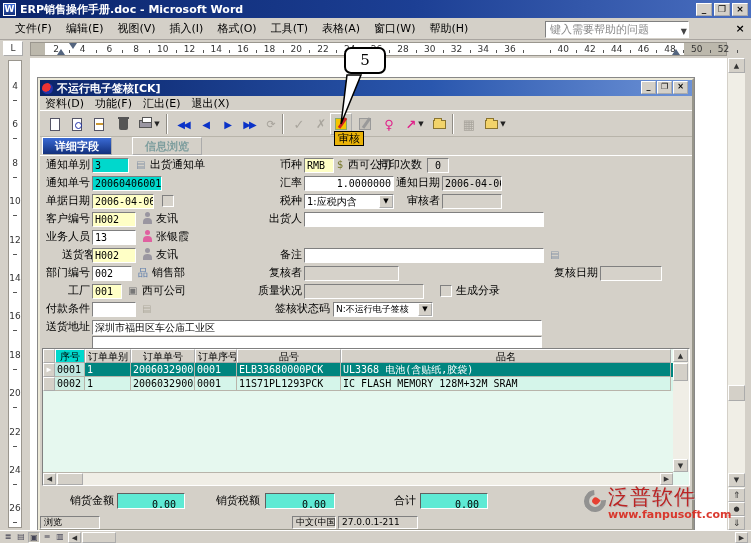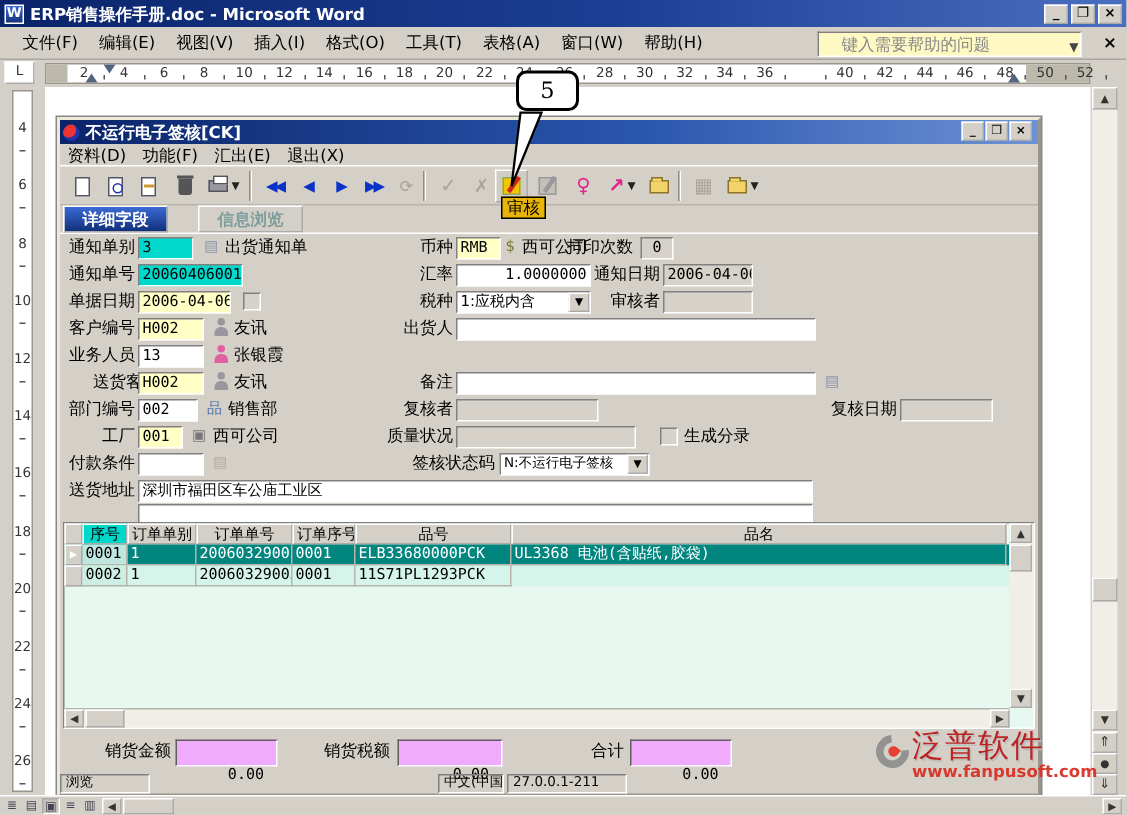--- a/index.html
+++ b/index.html
@@ -5,21 +5,21 @@
 *{margin:0;padding:0;box-sizing:border-box}
 html,body{width:751px;height:543px}
 body{position:relative;overflow:hidden;background:#d4d0c8;font-family:"DejaVu Sans",sans-serif;font-size:11px;color:#000}
 .abs{position:absolute}
 
 .wtitle{left:0;top:0;width:751px;height:18px;background:linear-gradient(90deg,#0a246a,#1c3f94 55%,#4a6fc0);display:flex;align-items:center;padding:0 3px;color:#fff;font-weight:bold}
 .wicon{width:13px;height:13px;background:linear-gradient(#3a6ad4,#16337e);border:1px solid #fff;color:#fff;font-size:9px;font-weight:bold;text-align:center;line-height:11px;margin-right:4px}
 .winbtn{width:16px;height:13px;background:#d4d0c8;border:1px outset #fff;font-size:9px;line-height:10px;text-align:center;color:#000;margin-left:2px;font-weight:bold}
 .wmenu{left:0;top:18px;width:751px;height:22px;background:#d4d0c8;border-bottom:1px solid #a9a5a0;display:flex;align-items:center;padding-left:8px}
 .wmenu .mi{padding:3px 7px}
-.helpbox{position:absolute;left:545px;top:3px;width:176px;height:17px;background:#fef9c3;border:1px solid;border-color:#808080 #fff #fff #808080;color:#8a8a8a;line-height:15px;padding-left:15px}
+.helpbox{position:absolute;left:545px;top:3px;width:144px;height:17px;background:#ffffff;border:1px solid;border-color:#808080 #fff #fff #808080;color:#8a8a8a;line-height:15px;padding-left:4px}
 .helpbox .dd{position:absolute;right:1px;top:2px;font-size:8px;color:#444}
 .menuclose{position:absolute;right:4px;top:4px;width:14px;height:14px;text-align:center;line-height:13px;font-weight:bold}
 
 .rulerrow{left:0;top:40px;width:751px;height:18px;background:#d4d0c8}
 .tabsel{position:absolute;left:3px;top:1px;width:20px;height:15px;background:#fff;border:1px outset #fff;font-size:9px;line-height:13px;text-align:center;color:#333}
 .hruler{position:absolute;left:30px;top:2px;width:697px;height:14px;background:#fff;border:1px solid #9a968e}
 .hruler .gz1{position:absolute;left:0;top:0;width:14px;height:100%;background:#bcb8ac}
 .hruler .gz2{position:absolute;left:653px;right:0;top:0;height:100%;background:#bcb8ac}
 .rnum{position:absolute;top:1px;transform:translateX(-50%);font-size:9px;color:#333}
 .rtick{position:absolute;bottom:2px;width:1px;height:3px;background:#555}
@@ -89,21 +89,21 @@
 .th .tc{background:#d4d0c8;border:1px outset #fff;text-align:center;font-family:"DejaVu Sans",sans-serif}
 .tc.ind{width:12px;padding:0;background:#d4d0c8;border:1px outset #fff;font-size:8px;text-align:center;line-height:12px}
 .c0{width:30px}.c1{width:46px}.c2{width:64px}.c3{width:42px}.c4{width:104px}.c5{width:330px}
 .tr1{background:#00857f;color:#fff}
 .tr1 .c0{background:#bfe6df;color:#000}
 .tr2{background:#d5f5ea}
 .tr2 .c0{background:#cdeee3}
 .gvs{position:absolute;right:0;top:0;width:16px;height:123px;background:#f0eee6}
 .ghs{position:absolute;left:0;bottom:0;width:630px;height:13px;background:#f0eee6;border-top:1px solid #b8b4aa}
 
-.totfld{position:absolute;height:16px;background:#f0abfc;border:1px solid;border-color:#606060 #fff #fff #606060;font-family:"DejaVu Sans Mono",monospace;font-size:10px;line-height:14px;text-align:right;padding:16px 8px 0 2px}
+.totfld{position:absolute;height:16px;background:#5eead4;border:1px solid;border-color:#606060 #fff #fff #606060;font-family:"DejaVu Sans Mono",monospace;font-size:10px;line-height:14px;text-align:right;padding:4px 8px 0 2px}
 .sbar{position:absolute;left:0;top:436px;width:652px;height:13px;display:flex}
 .spanel{height:13px;border:1px solid;border-color:#808080 #fff #fff #808080;font-size:9px;line-height:11px;padding:0 3px;margin-right:2px;overflow:hidden;white-space:nowrap}
 
 .callout{left:344px;top:47px;width:42px;height:27px;background:#fff;border:2px solid #000;border-radius:7px;z-index:55;text-align:center;line-height:23px;font-size:15px;font-family:"DejaVu Serif",serif}
 .ctail{left:325px;top:72px;width:44px;height:54px;z-index:54}
 .wm{left:584px;top:486px;width:166px;z-index:60;display:flex;align-items:flex-start;opacity:.95}
 .wmlogo{width:22px;height:22px;border:5px solid #8f8f8f;border-top-color:transparent;border-radius:50%;transform:rotate(40deg);position:relative;margin:4px 2px 0 0}
 .wmlogo::after{content:"";position:absolute;left:3px;top:2px;width:7px;height:7px;background:#e8392a;border-radius:50% 0 50% 50%}
 .wmtxt1{font-size:21px;font-weight:normal;color:#b91c1c;letter-spacing:1px;line-height:23px;text-shadow:1px 1px 0 #bbb;white-space:nowrap}
 .wmtxt2{font-size:11px;font-weight:bold;color:#d93025;line-height:12px}
@@ -399,20 +399,21 @@
       <span class="tc c4">ELB33680000PCK</span>
       <span class="tc c5">UL3368 电池(含贴纸,胶袋)</span>
     </div>
     <div class="trow tr2" style="top:28px">
       <span class="tc ind"></span>
       <span class="tc c0">0002</span>
       <span class="tc c1">1</span>
       <span class="tc c2">20060329003</span>
       <span class="tc c3">0001</span>
       <span class="tc c4">11S71PL1293PCK</span>
+      <span class="tc c5">IC FLASH MEMORY 128M+32M SRAM</span>
     </div>
     <div class="gvs">
       <span class="sbtn" style="left:0;top:0;width:15px;height:13px;font-size:7px;line-height:12px">▲</span>
       <span class="thumb" style="left:0;top:14px;width:15px;height:18px"></span>
       <span class="sbtn" style="left:0;bottom:0;width:15px;height:13px;font-size:7px;line-height:12px">▼</span>
     </div>
     <div class="ghs">
       <span class="sbtn" style="left:0;top:0;width:13px;height:12px;font-size:7px;line-height:11px">◀</span>
       <span class="thumb" style="left:14px;top:0;width:26px;height:12px"></span>
       <span class="sbtn" style="right:0;top:0;width:13px;height:12px;font-size:7px;line-height:11px">▶</span>

